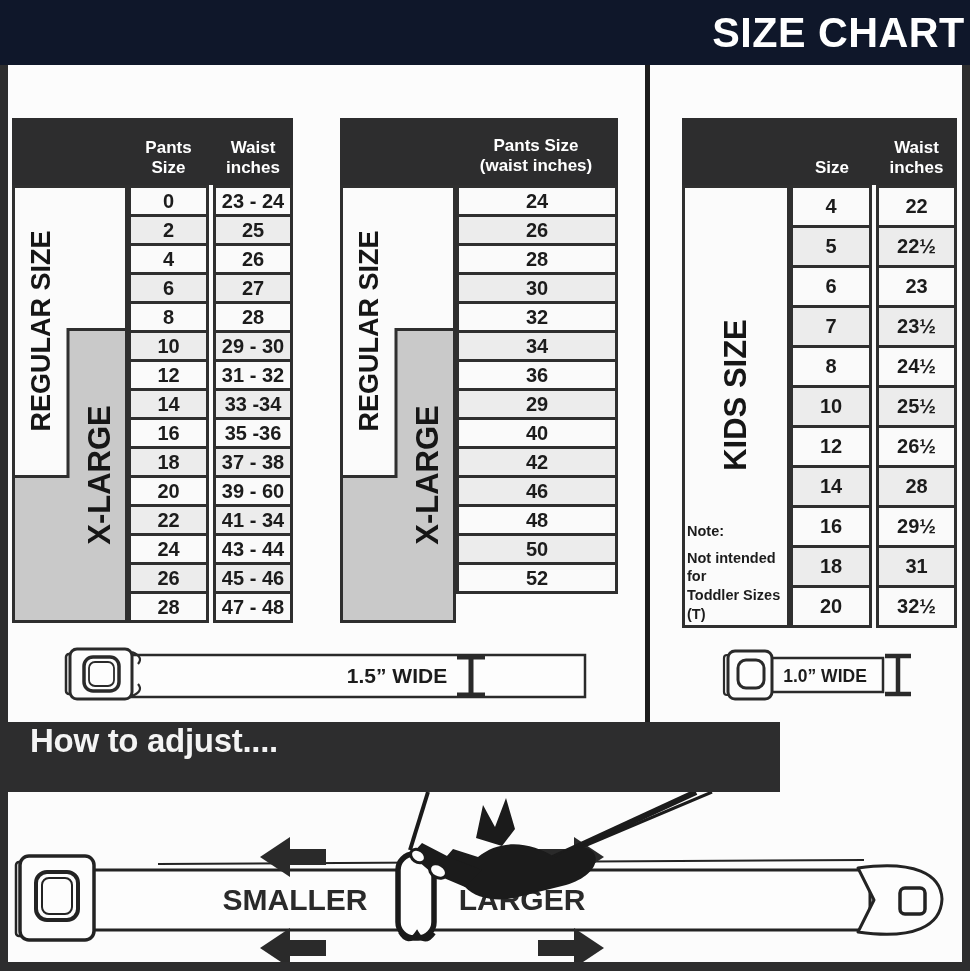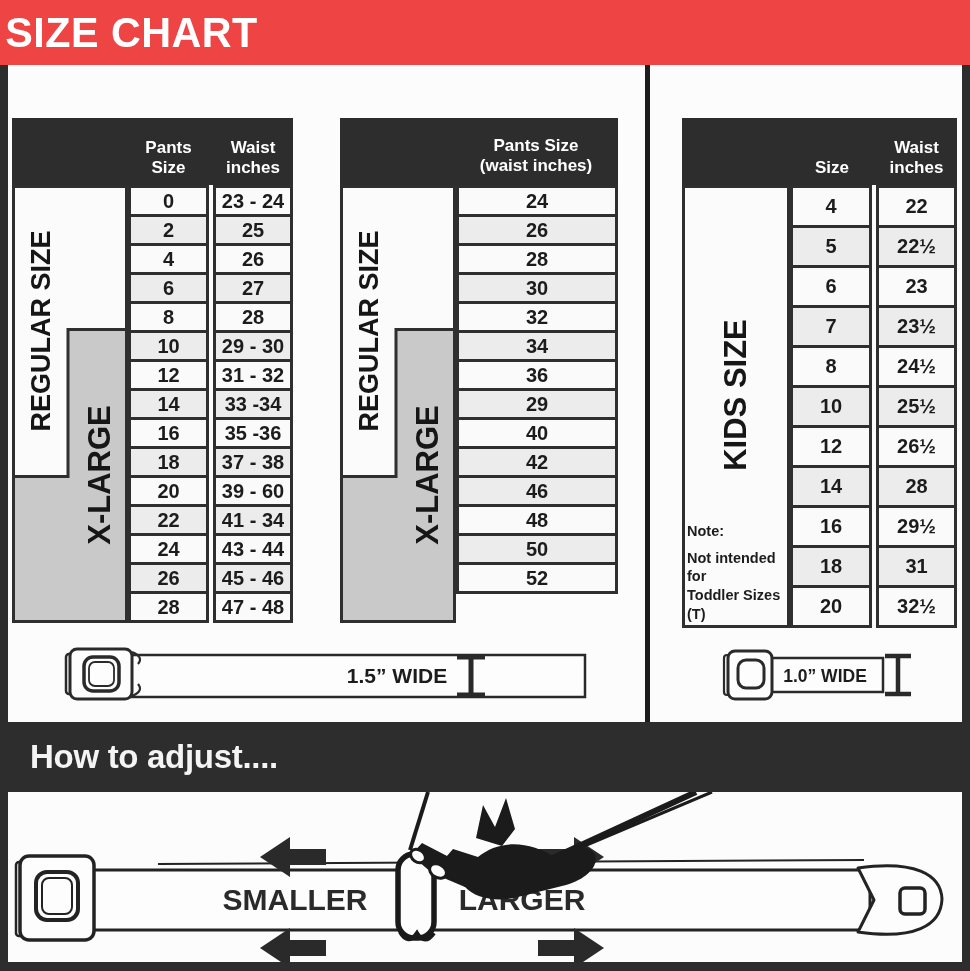--- a/index.html
+++ b/index.html
@@ -2,29 +2,29 @@
 <html><head>
 <meta charset="utf-8">
 <style>
   html,body{margin:0;padding:0;background:#888;}
   .stage{
     position:relative;width:970px;height:971px;margin:0 auto;
     background:#fcfcfc;font-family:"Liberation Sans",sans-serif;overflow:hidden;
     -webkit-font-smoothing:antialiased;
   }
   
-  .topbar{position:absolute;left:0;top:0;width:970px;height:65px;background:#ef4444;
-    display:flex;align-items:center;justify-content:flex-start;}
+  .topbar{position:absolute;left:0;top:0;width:970px;height:65px;background:#0f172a;
+    display:flex;align-items:center;justify-content:flex-end;}
   .topbar h1{margin:0;color:#fff;font-size:43px;font-weight:700;letter-spacing:.5px;transform:scaleX(.96);}
   .edge-l{position:absolute;left:0;top:65px;width:8px;height:906px;background:#2d2d2e;}
   .edge-r{position:absolute;left:962px;top:65px;width:8px;height:906px;background:#2d2d2e;}
   .edge-b{position:absolute;left:0;top:962px;width:970px;height:9px;background:#2d2d2e;}
   .vdivider{position:absolute;left:645px;top:65px;width:5px;height:657px;background:#1d1d1d;}
-  .adjustbar{position:absolute;left:0;top:722px;width:970px;height:70px;background:#2d2d2e;
-    display:flex;align-items:center;}
+  .adjustbar{position:absolute;left:0;top:722px;width:780px;height:70px;background:#2d2d2e;
+    display:flex;align-items:flex-start;}
   .adjustbar h2{margin:0 0 0 30px;color:#f4f4f4;font-size:33px;font-weight:700;letter-spacing:-.3px;}
   
   .heading{position:absolute;top:71px;height:42px;text-align:center;
     font-size:35px;font-weight:700;color:#4d7c0f;margin-top:48px;}
   .heading.women{left:40px;width:225px;}
   .heading.men{left:365px;width:225px;}
   .heading.kids{left:706px;width:228px;}
   
   .sizetable{position:absolute;top:118px;}
   .sizetable .thead{position:relative;background:#2d2d2e;height:67px;}

